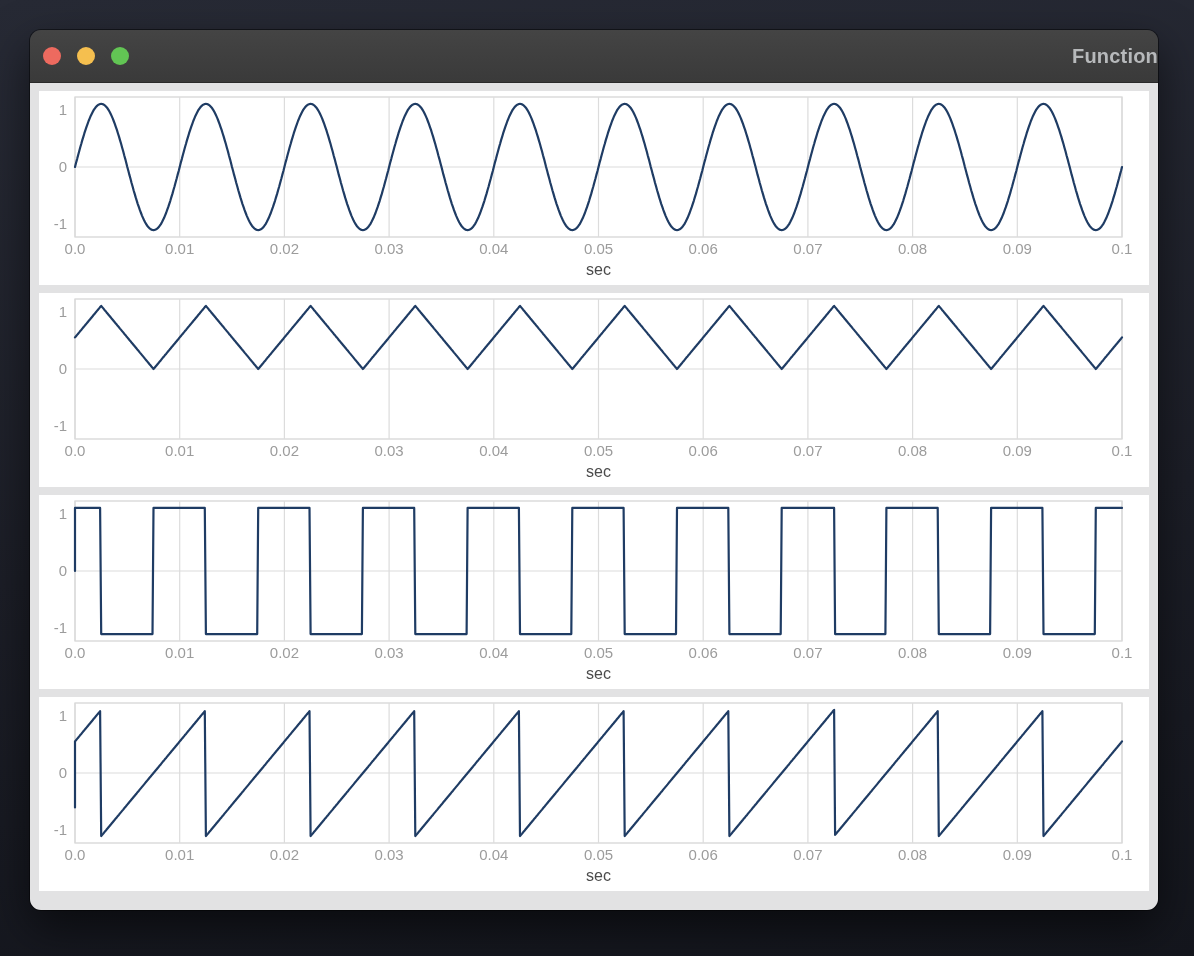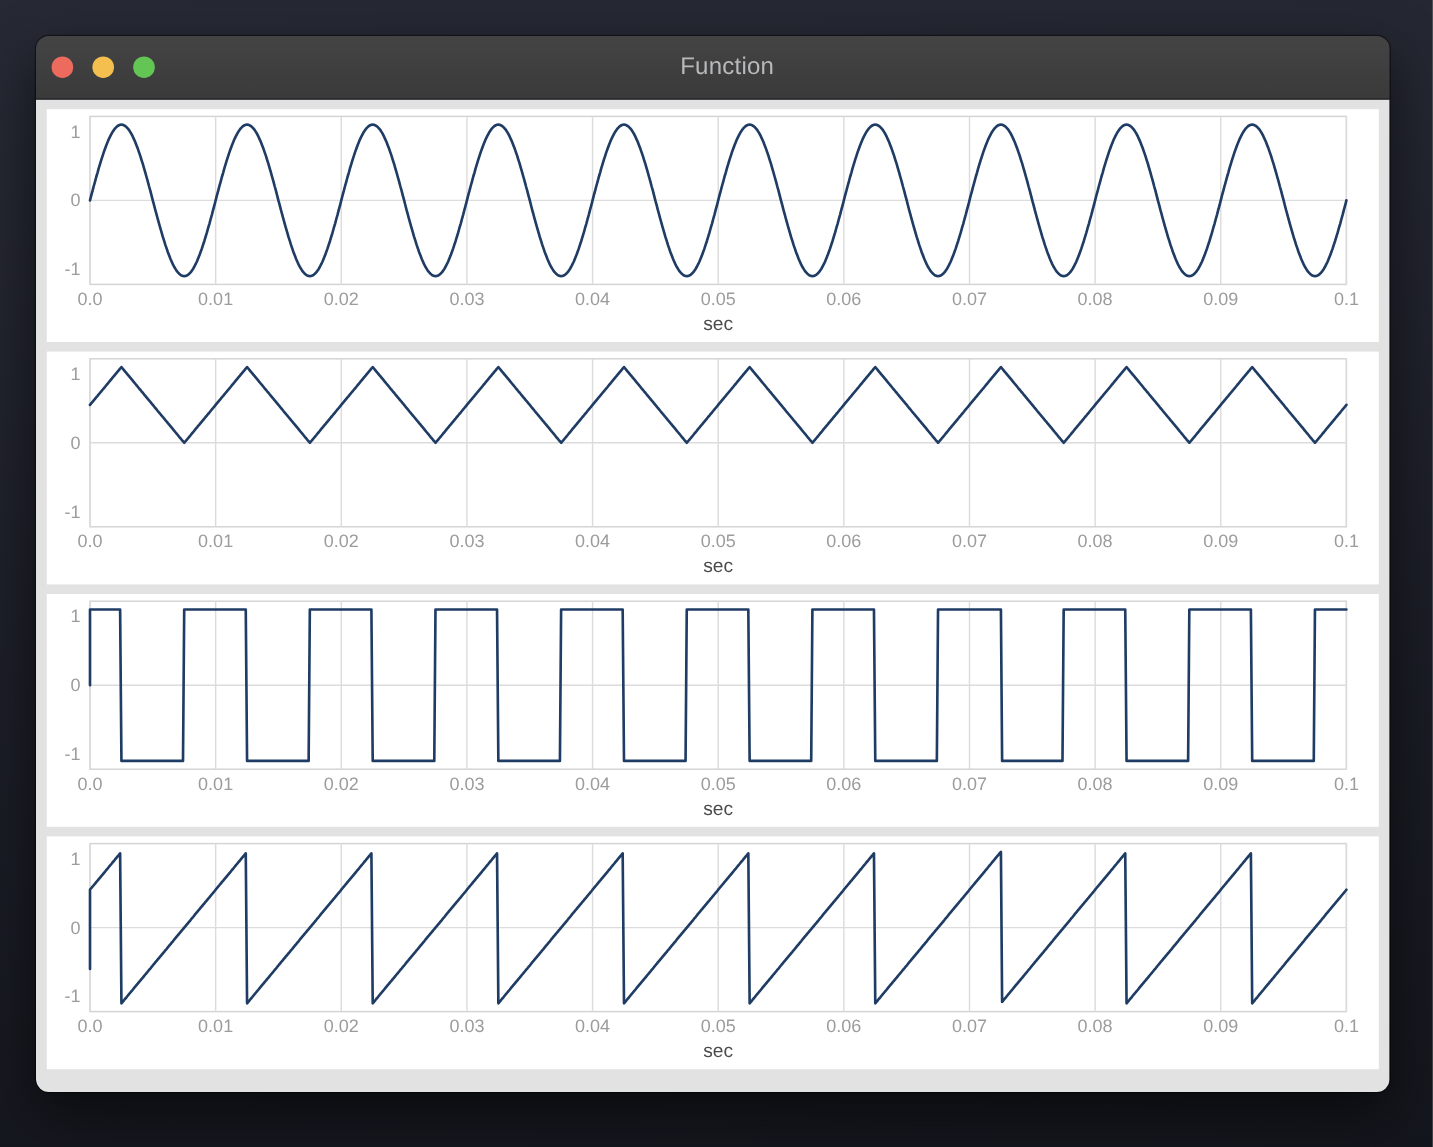--- a/index.html
+++ b/index.html
@@ -20,22 +20,22 @@
     background:linear-gradient(180deg,#444444,#3a3a3a);
     border-bottom:1px solid #2a2a2a;
     position:relative;display:flex;align-items:center;
   }
   .traffic-lights{
     position:absolute;left:13px;top:0;height:100%;
     display:flex;align-items:center;gap:16px;
   }
   .tl{width:18px;height:18px;border-radius:50%;display:inline-block;cursor:default;}
   .win-title{
-    width:100%;text-align:center;
-    font-size:20px;font-weight:normal;color:#b7b9bb;letter-spacing:.2px;margin-left:24px;
+    width:100%;text-align:right;
+    font-size:20px;font-weight:bold;color:#b7b9bb;letter-spacing:.2px;margin-left:24px;
   }
   .content{
     flex:1;background:#e2e2e3;
     padding:8px 9px;box-sizing:border-box;
     display:flex;flex-direction:column;gap:8px;
   }
   .chart-panel{height:194px;flex:0 0 194px;background:#ffffff;}
   .chart-panel svg{display:block;}
   svg text{font-family:"Liberation Sans","DejaVu Sans",sans-serif;}
   .tick-label{font-size:15px;}

